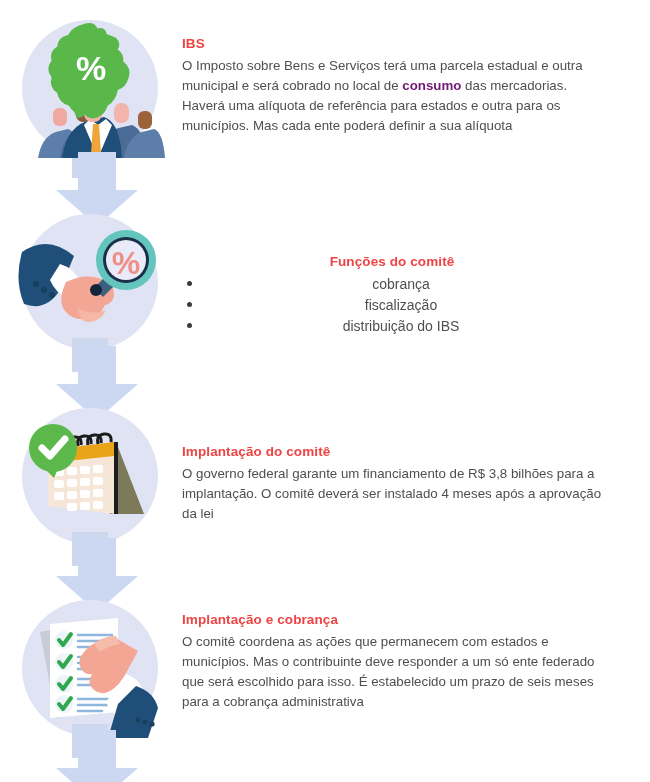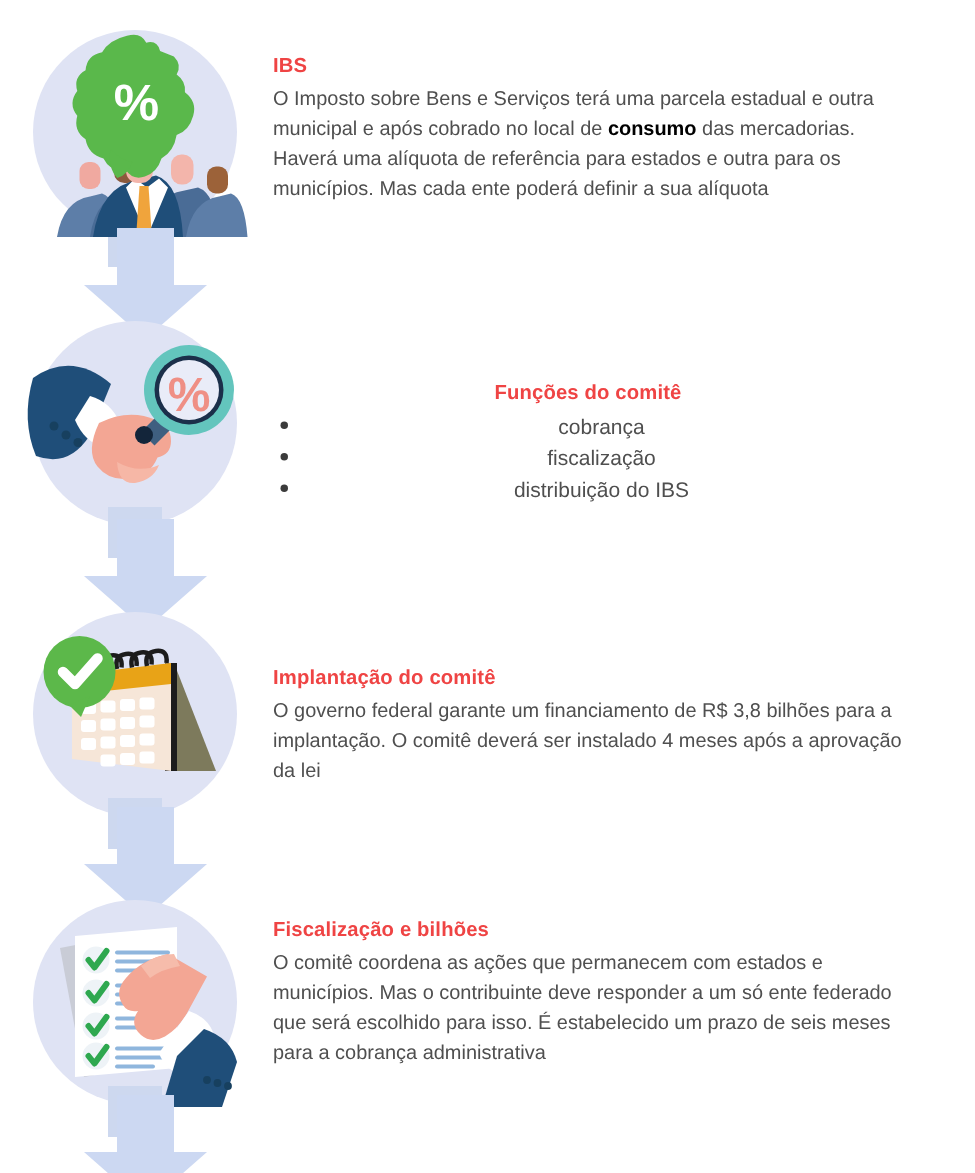--- a/index.html
+++ b/index.html
@@ -46,21 +46,21 @@
     letter-spacing: .1px;
     margin: 0 0 3px 0;
     line-height: 1.25;
   }
   .step-body {
     font-size: 13.3px;
     line-height: 1.5;
     color: #4f4f4f;
     margin: 0;
   }
-  .step-body b { color: #000000; font-weight: bold; text-align: right; }
+  .step-body b { color: #701a75; font-weight: bold; text-align: right; }
 
   .bullets { margin: 2px 0 0 0; padding: 0; list-style: none; }
   .bullets li {
     font-size: 14px;
     line-height: 1.52;
     color: #4f4f4f;
     padding-left: 18px;
     position: relative;
   }
   .bullets li::before {
@@ -124,21 +124,21 @@
                      q-9 -6 -6 -17 q-7 -9 0 -18 q-3 -10 6 -15 q1 -11 12 -13 q5 -9 18 -12z" fill="#5ab84b"></path>
             <path d="M30 84 q8 9 16 9 q-3 10 -11 12 q-7 -7 -5 -21z" fill="#5ab84b"></path>
           </g>
           <text x="71" y="62" text-anchor="middle" font-family="'Liberation Sans', sans-serif" font-size="34" font-weight="bold" fill="#ffffff">%</text>
         </svg>
       </div>
     </div>
 
     <div class="step-text" style="top:18px;">
       <p class="step-title">IBS</p>
-      <p class="step-body"><span>O Imposto sobre Bens e Serviços terá uma parcela estadual e outra municipal e após cobrado no local de </span><b>consumo</b><span> das mercadorias. Haverá uma alíquota de referência para estados e outra para os municípios. Mas cada ente poderá definir a sua alíquota</span></p>
+      <p class="step-body"><span>O Imposto sobre Bens e Serviços terá uma parcela estadual e outra municipal e será cobrado no local de </span><b>consumo</b><span> das mercadorias. Haverá uma alíquota de referência para estados e outra para os municípios. Mas cada ente poderá definir a sua alíquota</span></p>
     </div>
   </div>
 
   <div class="arrow" style="top:152px;">
     <svg viewBox="0 0 90 74">
         <path d="M26 0 h38 v38 h22 L45 74 L4 38 h22z" fill="#ccd8f2"></path>
       </svg>
   </div>
 
   <div class="step" style="top:212px;">
@@ -291,21 +291,21 @@
           <path d="M106 76 q12 4 16 14 l-18 30 q-14 -4 -18 -16z" fill="#ffffff"></path>
           <path d="M116 88 q18 6 22 22 l-10 30 h-40 l10 -34z" fill="#1f4e79"></path>
           <circle cx="118" cy="122" r="2.6" fill="#17405f"></circle>
           <circle cx="125" cy="124" r="2.6" fill="#17405f"></circle>
           <circle cx="132" cy="126" r="2.6" fill="#17405f"></circle>
         </svg>
       </div>
     </div>
 
     <div class="step-text" style="top:14px;">
-      <p class="step-title">Fiscalização e bilhões</p>
+      <p class="step-title">Implantação e cobrança</p>
       <p class="step-body">O comitê coordena as ações que permanecem com estados e municípios. Mas o contribuinte deve responder a um só ente federado que será escolhido para isso. É estabelecido um prazo de seis meses para a cobrança administrativa</p>
     </div>
   </div>
 
   <div class="arrow" style="top:730px;">
     <svg viewBox="0 0 90 74">
         <path d="M26 0 h38 v38 h22 L45 74 L4 38 h22z" fill="#ccd8f2"></path>
       </svg>
   </div>
 

